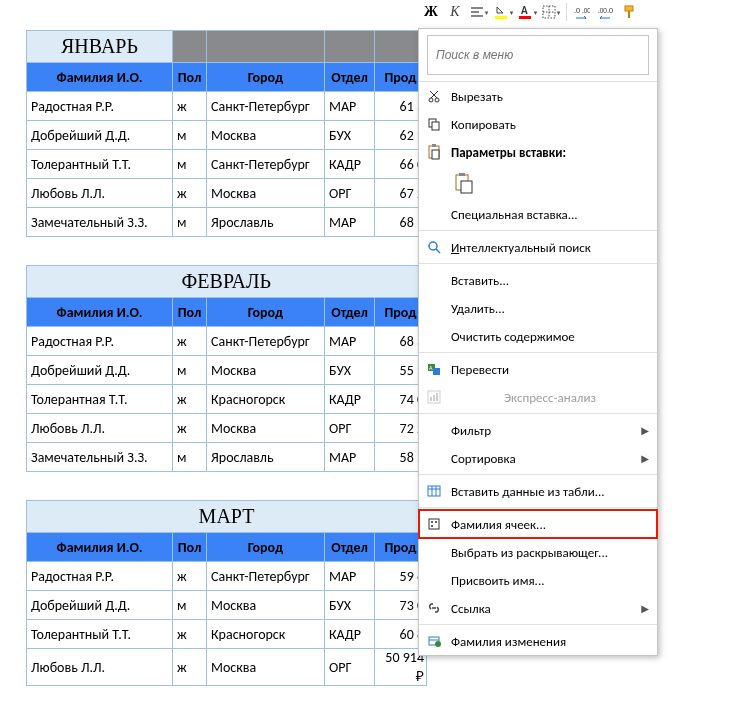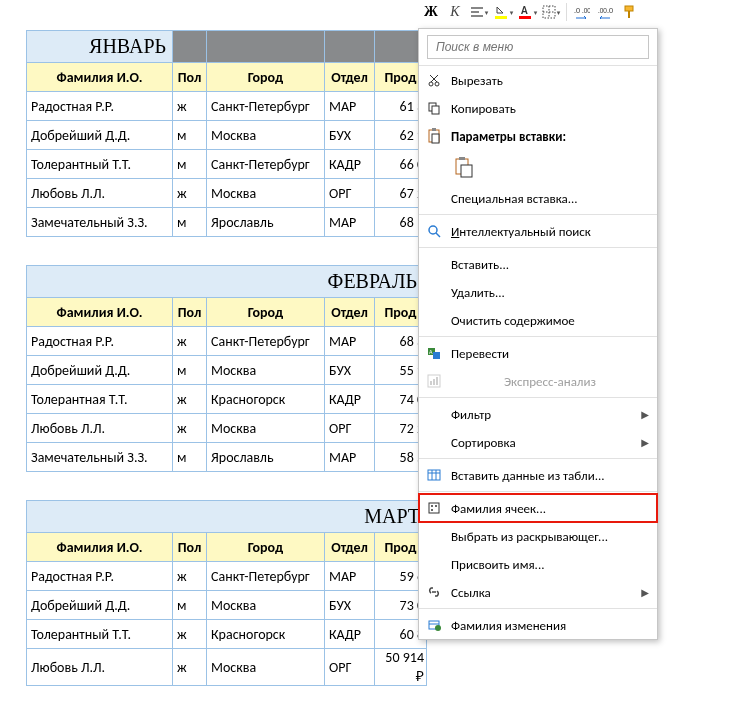--- a/index.html
+++ b/index.html
@@ -9,38 +9,38 @@
   .tb-btn { display: flex; align-items: center; justify-content: center; width: 22px; height: 20px; cursor: default; }
   .tb-btn svg { display: block; }
   .tb-btn.bold { font-weight: 700; font-family: 'Times New Roman', serif; font-size: 14px; font-style: normal; }
   .tb-btn.italic { font-style: italic; font-family: 'Times New Roman', serif; font-size: 14px; color: #444; }
   .tb-sep { width: 1px; height: 18px; background: #ddd; margin: 0 2px; }
   .drop-arrow { font-size: 7px; margin-left: 1px; color: #555; }
 
   .sheet { position: absolute; top: 30px; left: 26px; }
   table.grid { border-collapse: collapse; }
   table.grid td, table.grid th { border: 1px solid #9bc2e6; height: 29px; padding: 0 4px; font-size: 14px; vertical-align: middle; }
-  table.grid th { background: #fef9c3; font-weight: 700; text-align: center; }
-  table.grid .month-title { background: #ddebf7; font-family: Cambria, serif; font-size: 20px; font-weight: 400; text-align: right; height: 32px; padding: 2px 6px; }
+  table.grid th { background: #3b82f6; font-weight: 700; text-align: center; }
+  table.grid .month-title { background: #ddebf7; font-family: Cambria, serif; font-size: 20px; font-weight: 400; text-align: center; height: 32px; padding: 2px 6px; }
   table.grid .selected-header { background: #888a8c; }
   table.grid td.num { text-align: right; padding-right: 2px; }
   table.grid td { background: #fff; }
 
   .col-fio { width: 146px; }
   .col-pol { width: 34px; text-align: left; }
   .col-city { width: 118px; }
   .col-dept { width: 50px; }
   .col-sales { width: 52px; }
 
   .spacer-row td { height: 38px; border: none !important; }
 
   
   .menu { position: absolute; top: 28px; left: 418px; width: 240px; background: #fff; border: 1px solid #c6c6c6; box-shadow: 2px 2px 6px rgba(0,0,0,0.25); font-size: 13px; }
   .menu-search { padding: 6px 8px; border-bottom: 1px solid #e1e1e1; }
-  .menu-search input { width: 100%; border: 1px solid #c6c6c6; padding: 4px 8px; font-size: 12px; font-style: italic; color: #be185d; }
+  .menu-search input { width: 100%; border: 1px solid #c6c6c6; padding: 12px 8px; font-size: 12px; font-style: italic; color: #be185d; }
   .menu ul { list-style: none; }
   .menu li { display: flex; align-items: center; height: 28px; padding: 0 8px 0 4px; cursor: default; position: relative; }
   .menu li.sep { height: 0; border-top: 1px solid #e1e1e1; margin: 2px 0; padding: 0; }
   .menu li .mi-icon { width: 22px; display: flex; align-items: center; justify-content: center; flex-shrink: 0; }
   .menu li .mi-text { flex: 1; padding-left: 6px; white-space: nowrap; overflow: hidden; text-overflow: ellipsis; }
   .menu li .mi-text u { text-decoration: underline; }
   .menu li .mi-arrow { font-size: 10px; color: #555; padding-left: 4px; }
   .menu li.bold .mi-text { font-weight: 700; }
   .menu li.disabled .mi-text { color: #a0a0a0; text-align: center; }
   .menu li.highlighted { outline: 2.5px solid #e8190c; outline-offset: -1px; background: #fff; }
@@ -157,21 +157,21 @@
       <td>Замечательный З.З.</td>
       <td>м</td>
       <td>Ярославль</td>
       <td>МАР</td>
       <td class="num">68 1</td>
     </tr>
     <tr class="spacer-row">
           <td colspan="5"></td>
         </tr>
     <tr>
-      <td class="month-title" colspan="5" style="border-right:7px solid #14b8a6">ФЕВРАЛЬ</td>
+      <td class="month-title" colspan="5" style="border-right:2px solid #14b8a6">ФЕВРАЛЬ</td>
     </tr>
     <tr>
       <th>Фамилия И.О.</th>
       <th>Пол</th>
       <th>Город</th>
       <th>Отдел</th>
       <th>Прод</th>
     </tr>
     <tr>
       <td>Радостная Р.Р.</td>

